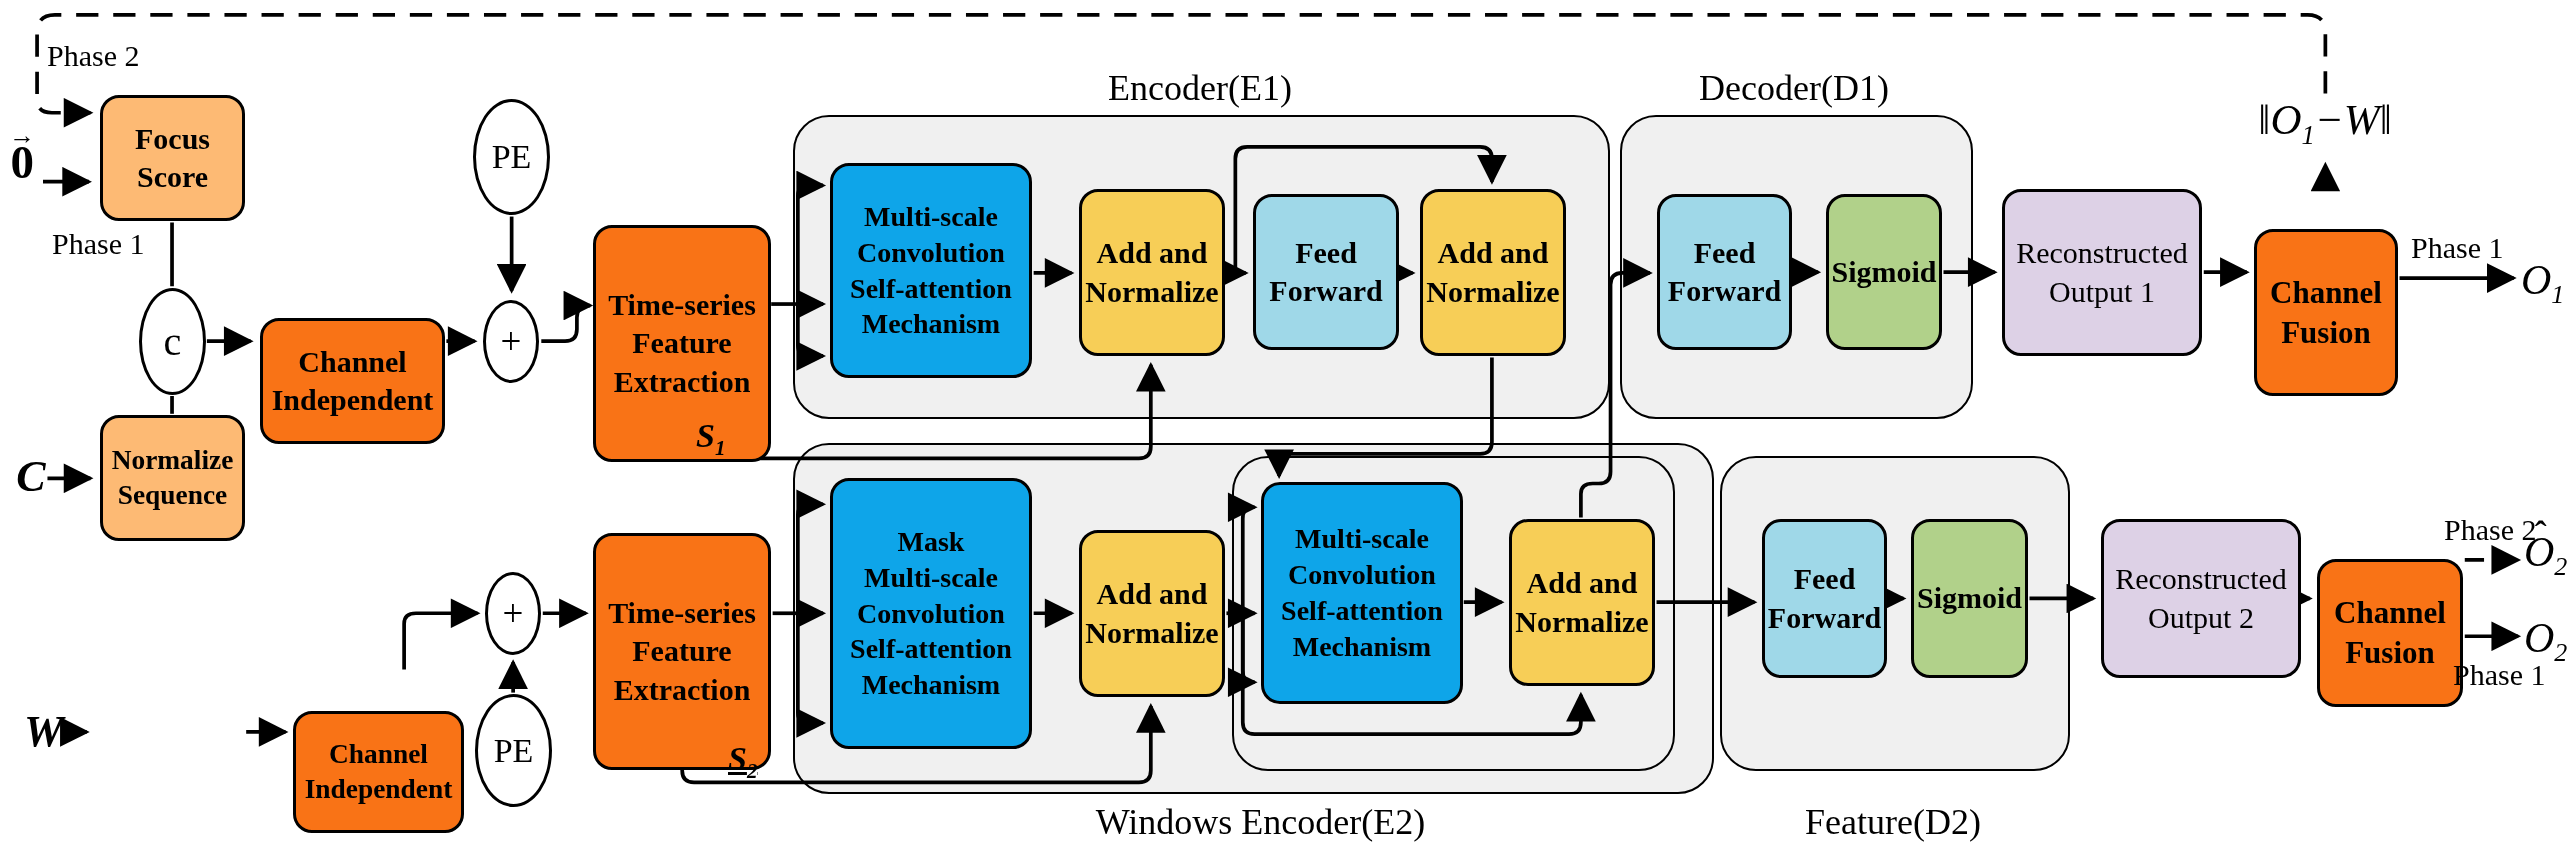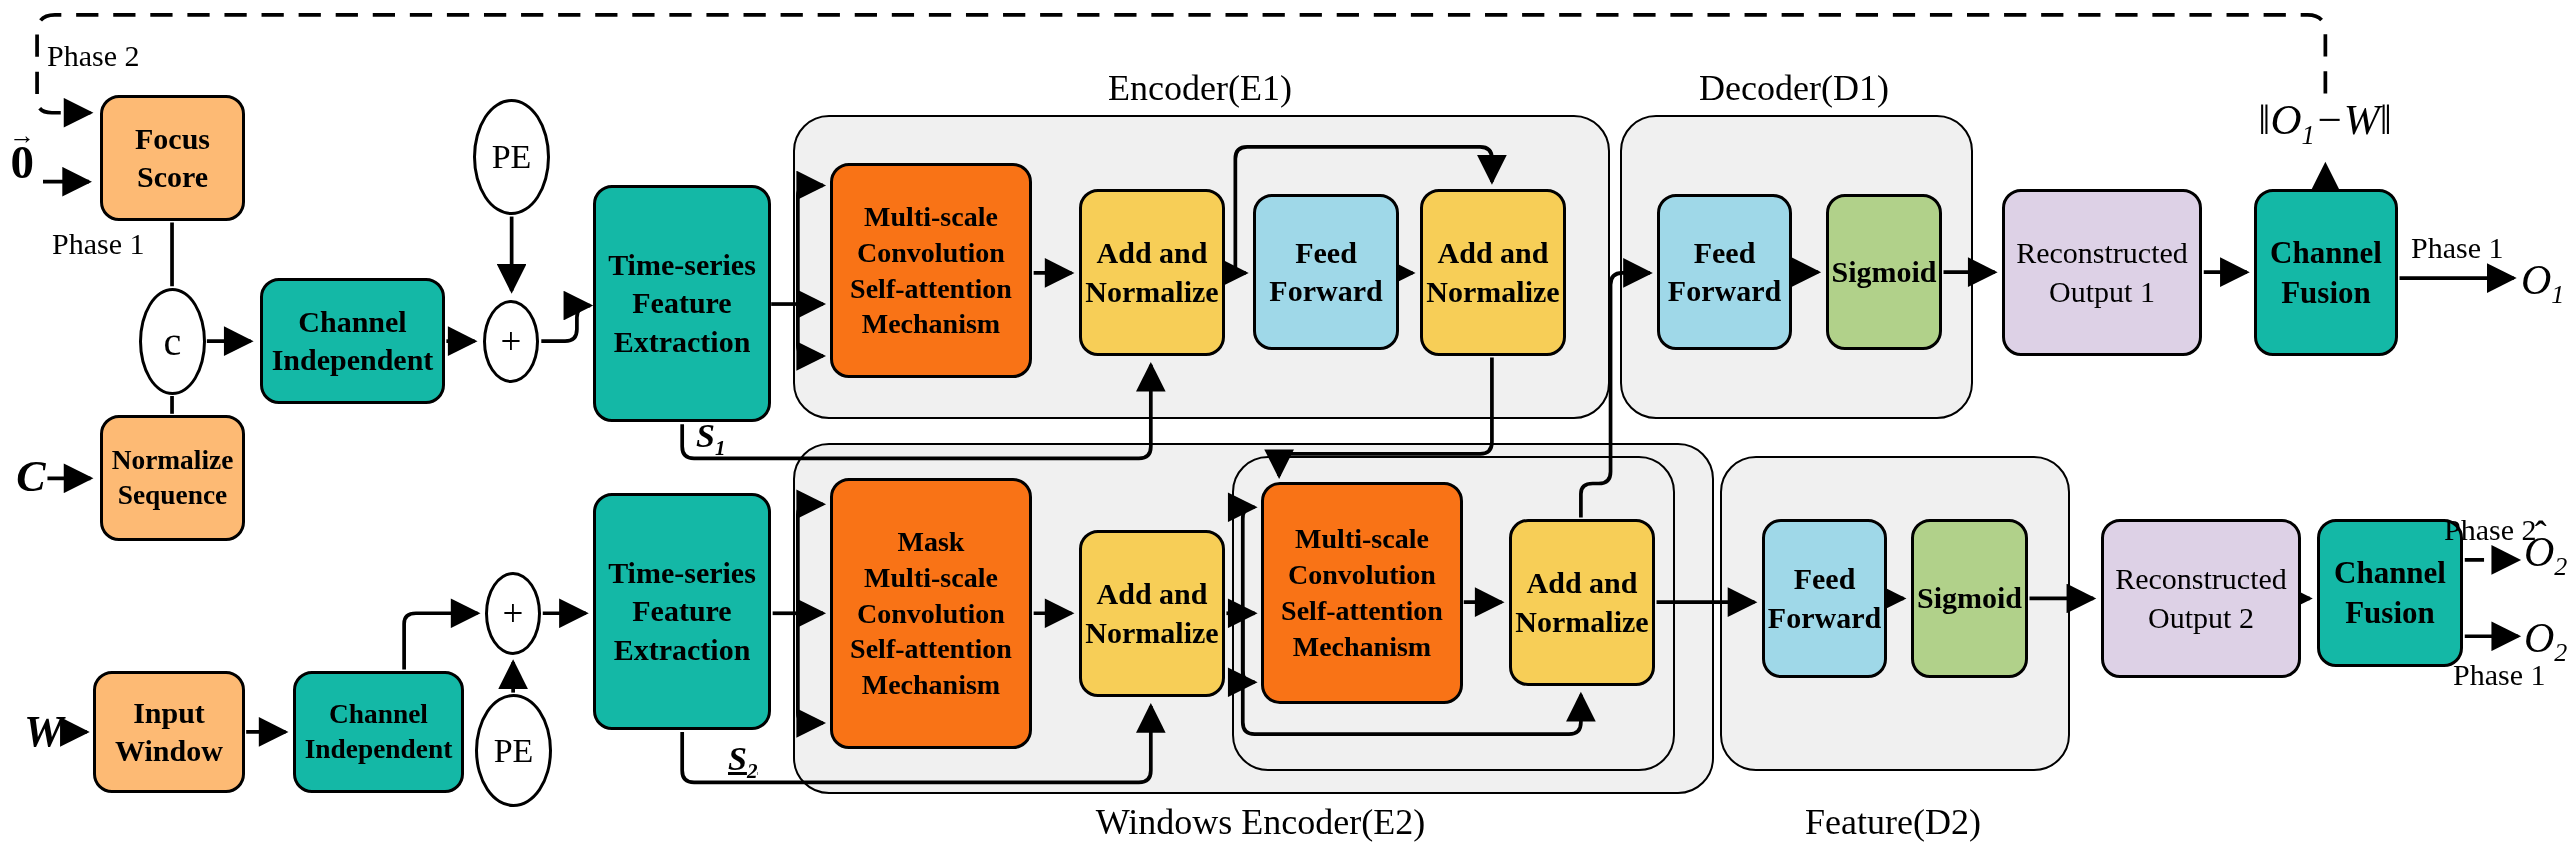--- a/index.html
+++ b/index.html
@@ -52,23 +52,23 @@
   .acc-wrap{position:relative;display:inline-block;}
   .acc{
     position:absolute;left:50%;transform:translateX(-50%);
     top:-0.55em;font-size:0.55em;font-style:normal;
   }
   .hat{
     position:absolute;left:55%;transform:translateX(-50%);
     top:-0.42em;font-size:0.85em;font-style:normal;font-weight:bold;
   }
   .pink{background:#fdba74;}
-  .cyanpale{background:#14b8a6;}
+  .cyanpale{background:#f97316;margin-top:40px;}
   .cyan{background:#9fd8e8;}
-  .yellowlight{background:#f97316;}
+  .yellowlight{background:#0ea5e9;}
   .gold{background:#f7ce57;}
   .green{background:#b1d18a;}
   .lavender{background:#ddd1e6;}
 </style>
 </head>
 <body>
 
 <div id="canvas">
 
   <div class="container" style="left:793px;top:115px;width:813px;height:300px;"></div>
@@ -161,22 +161,20 @@
   <div class="box gold" style="left:1420px;top:189px;width:146px;height:167px;font-size:30px;">Add and
 Normalize</div>
   <div class="box cyan" style="left:1657px;top:194px;width:135px;height:156px;font-size:30px;">Feed
 Forward</div>
   <div class="box green" style="left:1826px;top:194px;width:116px;height:156px;font-size:30px;">Sigmoid</div>
   <div class="box lavender" style="left:2002px;top:189px;width:200px;height:167px;font-size:30px;font-weight:normal;">Reconstructed
 Output 1</div>
   <div class="box cyanpale" style="left:2254px;top:189px;width:144px;height:167px;font-size:31px;">Channel
 Fusion</div>
 
-  <div class="box pink" style="left:93px;top:671px;width:152px;height:122px;font-size:30px;">Input
-Window</div>
   <div class="box cyanpale" style="left:293px;top:671px;width:171px;height:122px;font-size:27.4px;">Channel
 Independent</div>
   <div class="ellipse" style="left:485px;top:572px;width:56px;height:83px;font-size:37px;">+</div>
   <div class="ellipse" style="left:475px;top:694px;width:77px;height:113px;font-size:34px;">PE</div>
   <div class="box cyanpale" style="left:593px;top:493px;width:178px;height:237px;font-size:30px;">Time-series
 Feature
 Extraction</div>
   <div class="box yellowlight" style="left:830px;top:478px;width:202px;height:271px;font-size:28px;">Mask
 Multi-scale
 Convolution

